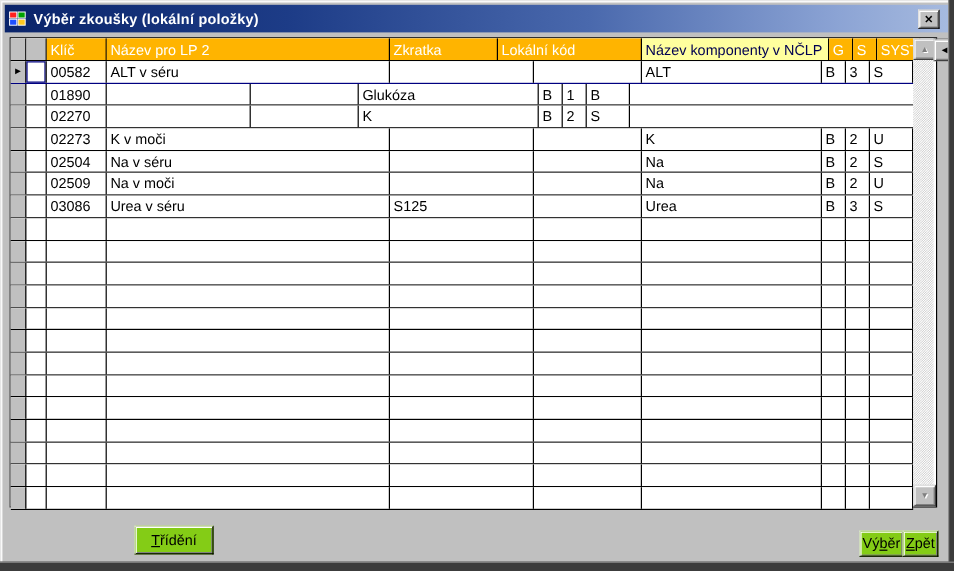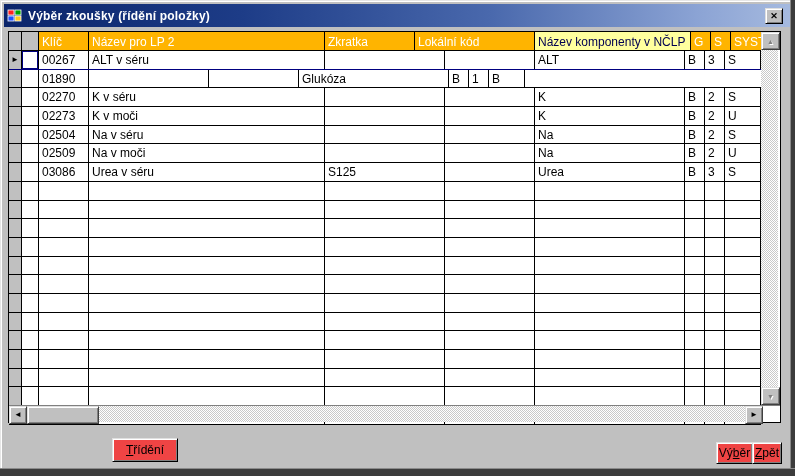--- a/index.html
+++ b/index.html
@@ -20,21 +20,21 @@
   .title-text{color:#fff;font-weight:bold;font-size:12px;margin-left:5px;white-space:nowrap;
               letter-spacing:.2px;}
   .close-btn{position:absolute;left:761px;top:4px;width:16px;height:14px;background:#c0c0c0;
              border:1px solid;border-color:#dfdfdf #000 #000 #dfdfdf;
              box-shadow:inset 1px 1px 0 #fff, inset -1px -1px 0 #808080;
              display:flex;align-items:center;justify-content:center;
              font-size:9px;font-weight:bold;color:#000;line-height:1;}
 
   
   .grid{position:absolute;left:8px;top:31px;width:771px;height:390px;
-        border:1px solid #000;background:#fff;display:flex;flex-direction:column;}
+        border:1px solid #000;background:#fff;display:flex;flex-direction:row;}
   .grid-main{display:flex;flex:1;min-height:0;}
   .grid-table{width:752px;display:flex;flex-direction:column;background:#fff;}
   .header-row{display:flex;height:18px;border-bottom:1px solid #000;flex:none;}
   .row{display:flex;height:17.7px;border-bottom:1px solid #000;flex:none;background:#fff;}
   .row.current{border-bottom-color:#000080;}
   .cell{box-sizing:border-box;border-right:1px solid #000;overflow:hidden;white-space:nowrap;
         font-size:12px;line-height:16px;padding:1px 0 0 3px;color:#000;flex:none;}
   .hdr{background:#ffb400;color:#fff;padding-top:2px;}
   .hdr.gray{background:#c0c0c0;}
   .hdr.hl{background:#ffff9e;color:#000050;}
@@ -57,42 +57,42 @@
   .sb-btn.disabled{color:#808080;text-shadow:1px 1px 0 #fff;}
   .vtrack{flex:1;}
   .hscroll{height:16px;flex:none;display:flex;border-top:1px solid #808080;}
   .hthumb{width:70px;height:16px;background:#c0c0c0;border:1px solid;
           border-color:#dfdfdf #404040 #404040 #dfdfdf;
           box-shadow:inset 1px 1px 0 #fff, inset -1px -1px 0 #808080;flex:none;}
   .htrack{flex:1;}
   .corner{width:17px;height:16px;background:#fff;flex:none;}
 
   
-  .btn{position:absolute;background:#ef4444;border:1px solid;border-color:#dfdfdf #000 #000 #dfdfdf;
+  .btn{position:absolute;background:#84cc16;border:1px solid;border-color:#dfdfdf #000 #000 #dfdfdf;
        box-shadow:inset 1px 1px 0 #fff, inset -1px -1px 0 #808080;
        font-size:12px;color:#000;display:flex;align-items:center;justify-content:center;
        white-space:nowrap;}
   .btn .u{text-decoration:underline;}
   #btn-trideni{left:112px;top:438px;width:64px;height:22px;}
   #btn-vyber{left:716px;top:442px;width:35px;height:20px;}
   #btn-zpet{left:752px;top:442px;width:28px;height:20px;}
 </style>
 </head>
 <body>
 
 <div class="window">
 
   <div class="titlebar">
     <svg class="title-icon" viewBox="0 0 16 16">
       <rect x="1" y="2" width="6" height="5" fill="#ff2020" stroke="#fff" stroke-width="0.8"></rect>
       <rect x="8" y="2" width="6" height="5" fill="#00a300" stroke="#fff" stroke-width="0.8"></rect>
       <rect x="1" y="8" width="6" height="5" fill="#1e50ff" stroke="#fff" stroke-width="0.8"></rect>
       <rect x="8" y="8" width="6" height="5" fill="#ffc820" stroke="#fff" stroke-width="0.8"></rect>
     </svg>
-    <span class="title-text">Výběr zkoušky (řídění položky)</span>
+    <span class="title-text">Výběr zkoušky (lokální položky)</span>
     <div class="close-btn">
       <span>✕</span>
     </div>
   </div>
 
   <div class="grid">
     <div class="grid-main">
       <div class="grid-table">
           <div class="header-row">
             <div class="cell hdr gray" style="width: 13px;"></div>
@@ -104,21 +104,21 @@
             <div class="cell hdr hl" style="width: 156px;">Název komponenty v NČLP</div>
             <div class="cell hdr" style="width: 20px;">G</div>
             <div class="cell hdr" style="width: 20px;">S</div>
             <div class="cell hdr" style="width: 36px;">SYST</div>
           </div>
           <div class="row current">
             <div class="cell sel" style="width: 13px;">
               <div class="row-marker">►</div>
             </div>
             <div class="cell focus-cell" style="width: 17px;"></div>
-            <div class="cell" style="width: 50px;">00267</div>
+            <div class="cell" style="width: 50px;">00582</div>
             <div class="cell" style="width: 236px;">ALT v séru</div>
             <div class="cell" style="width: 120px;"></div>
             <div class="cell" style="width: 90px;"></div>
             <div class="cell" style="width: 150px;">ALT</div>
             <div class="cell" style="width: 20px;">B</div>
             <div class="cell" style="width: 20px;">3</div>
             <div class="cell" style="width: 36px;">S</div>
           </div>
           <div class="row">
             <div class="cell sel" style="width: 13px;"></div>
@@ -128,21 +128,20 @@
             <div class="cell" style="width: 90px;"></div>
             <div class="cell" style="width: 150px;">Glukóza</div>
             <div class="cell" style="width: 20px;">B</div>
             <div class="cell" style="width: 20px;">1</div>
             <div class="cell" style="width: 36px;">B</div>
           </div>
           <div class="row">
             <div class="cell sel" style="width: 13px;"></div>
             <div class="cell" style="width: 17px;"></div>
             <div class="cell" style="width: 50px;">02270</div>
-            <div class="cell" style="width: 236px;">K v séru</div>
             <div class="cell" style="width: 120px;"></div>
             <div class="cell" style="width: 90px;"></div>
             <div class="cell" style="width: 150px;">K</div>
             <div class="cell" style="width: 20px;">B</div>
             <div class="cell" style="width: 20px;">2</div>
             <div class="cell" style="width: 36px;">S</div>
           </div>
           <div class="row">
             <div class="cell sel" style="width: 13px;"></div>
             <div class="cell" style="width: 17px;"></div>

